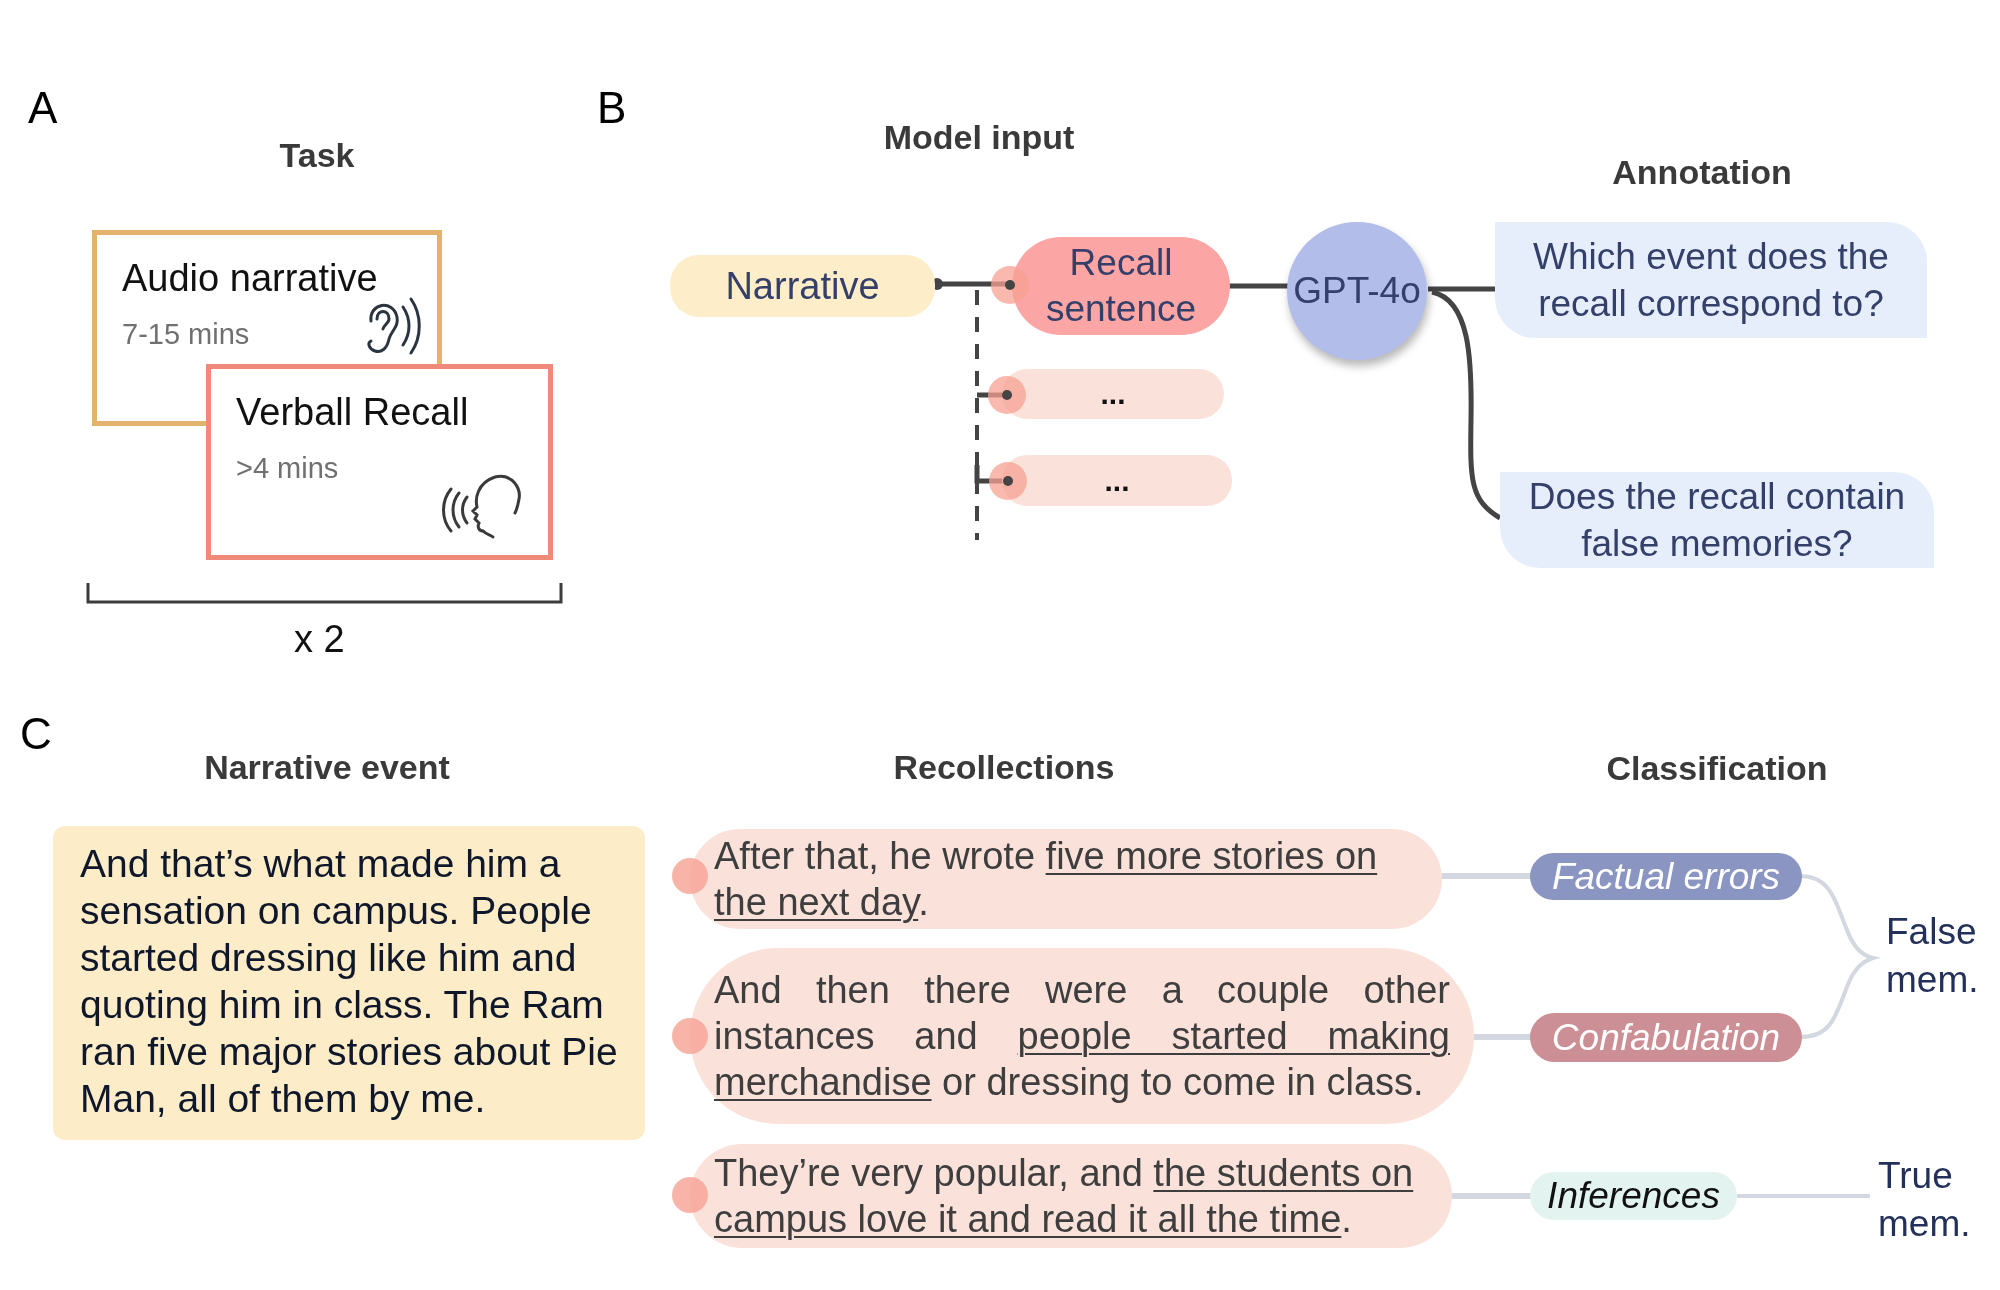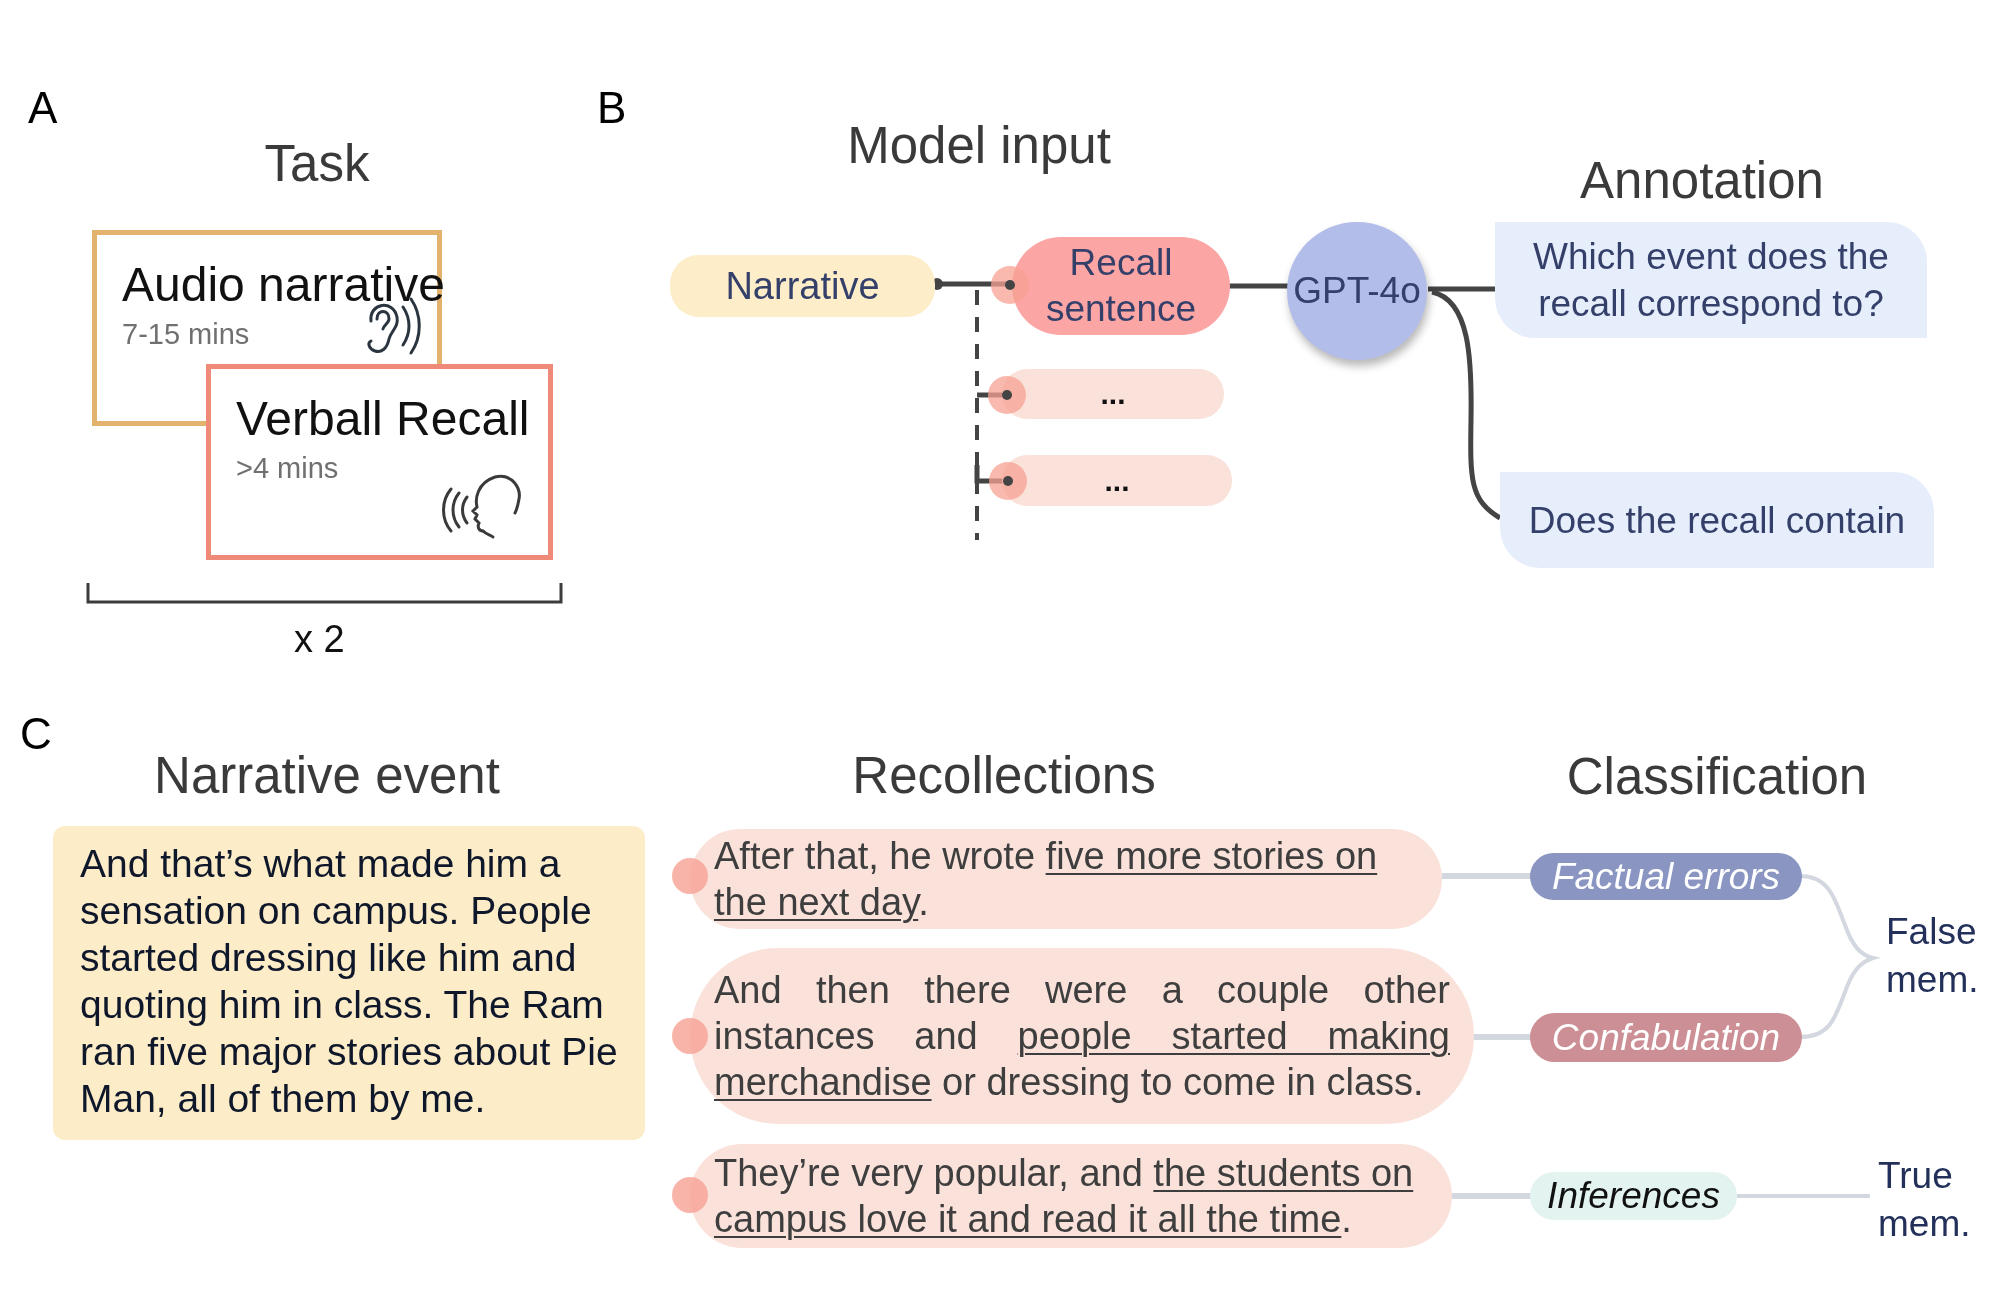--- a/index.html
+++ b/index.html
@@ -1,23 +1,23 @@
 <!DOCTYPE html>
 <html><head>
 <meta charset="utf-8">
 <style>
   html, body { margin:0; padding:0; background:#ffffff; }
   body { width:2000px; height:1290px; position:relative; overflow:hidden;
          font-family:"Liberation Sans", "DejaVu Sans", sans-serif; }
   .abs { position:absolute; }
   .panel-label { font-size:44px; color:#000; line-height:1; }
-  .section-title { font-size:51px; font-weight:normal; color:#3a3a3a; line-height:1; white-space:nowrap; transform:translateX(-50%); }
+  .section-title { font-size:34px; font-weight:bold; color:#3a3a3a; line-height:1; white-space:nowrap; transform:translateX(-50%); }
   svg.layer { position:absolute; left:0; top:0; width:2000px; height:1290px; pointer-events:none; }
   .task-box { position:absolute; background:#fff; box-sizing:border-box; }
-  .task-title { position:absolute; font-size:48px; color:#111; white-space:nowrap; }
+  .task-title { position:absolute; font-size:38px; color:#111; white-space:nowrap; }
   .task-dur { position:absolute; font-size:29px; color:#707070; white-space:nowrap; }
   .pill { position:absolute; box-sizing:border-box; display:flex; align-items:center; justify-content:center; text-align:center; }
   .navy { color:#34406a; }
   .q-box { position:absolute; background:#e6eefc; box-sizing:border-box; display:flex; align-items:center; justify-content:center; text-align:center; font-size:37px; line-height:47px; color:#34406a; border-radius:0 40px 0 40px; }
   .narr-event { position:absolute; background:#fdecc8; border-radius:12px; box-sizing:border-box; padding:14px 0 0 27px; font-size:39px; line-height:47px; color:#0f172a; }
   .recol { position:absolute; background:#fae2da; box-sizing:border-box; font-size:38px; line-height:46px; color:#3e3e3e; padding-left:24px; padding-right:24px; display:flex; flex-direction:column; justify-content:center; }
   .recol u { text-decoration:underline; text-underline-offset:4px; text-decoration-thickness:2px; }
   .recol .just { text-align:justify; text-align-last:left; }
   .cls-pill { position:absolute; box-sizing:border-box; display:flex; align-items:center; justify-content:center; font-size:37px; font-style:italic; border-radius:30px; }
   .mem-label { position:absolute; font-size:37px; line-height:48px; color:#22305a; white-space:nowrap; }
@@ -112,20 +112,21 @@
 
 <div class="q-box" style="left:1495px;top:222px;width:432px;height:116px;">
   <div>
     <div>Which event does the</div>
     <div>recall correspond to?</div>
   </div>
 </div>
 <div class="q-box" style="left:1500px;top:472px;width:434px;height:96px;">
   <div>
     <div>Does the recall contain</div>
+    <div>false memories?</div>
   </div>
 </div>
 
 <div class="abs panel-label" style="left:20px;top:712px;">C</div>
 <div class="abs section-title" style="left:327px;top:750px;">Narrative event</div>
 <div class="abs section-title" style="left:1004px;top:750px;">Recollections</div>
 <div class="abs section-title" style="left:1717px;top:751px;">Classification</div>
 
 <div class="narr-event" style="left:53px;top:826px;width:592px;height:314px;">
   <div>And that’s what made him a</div>

